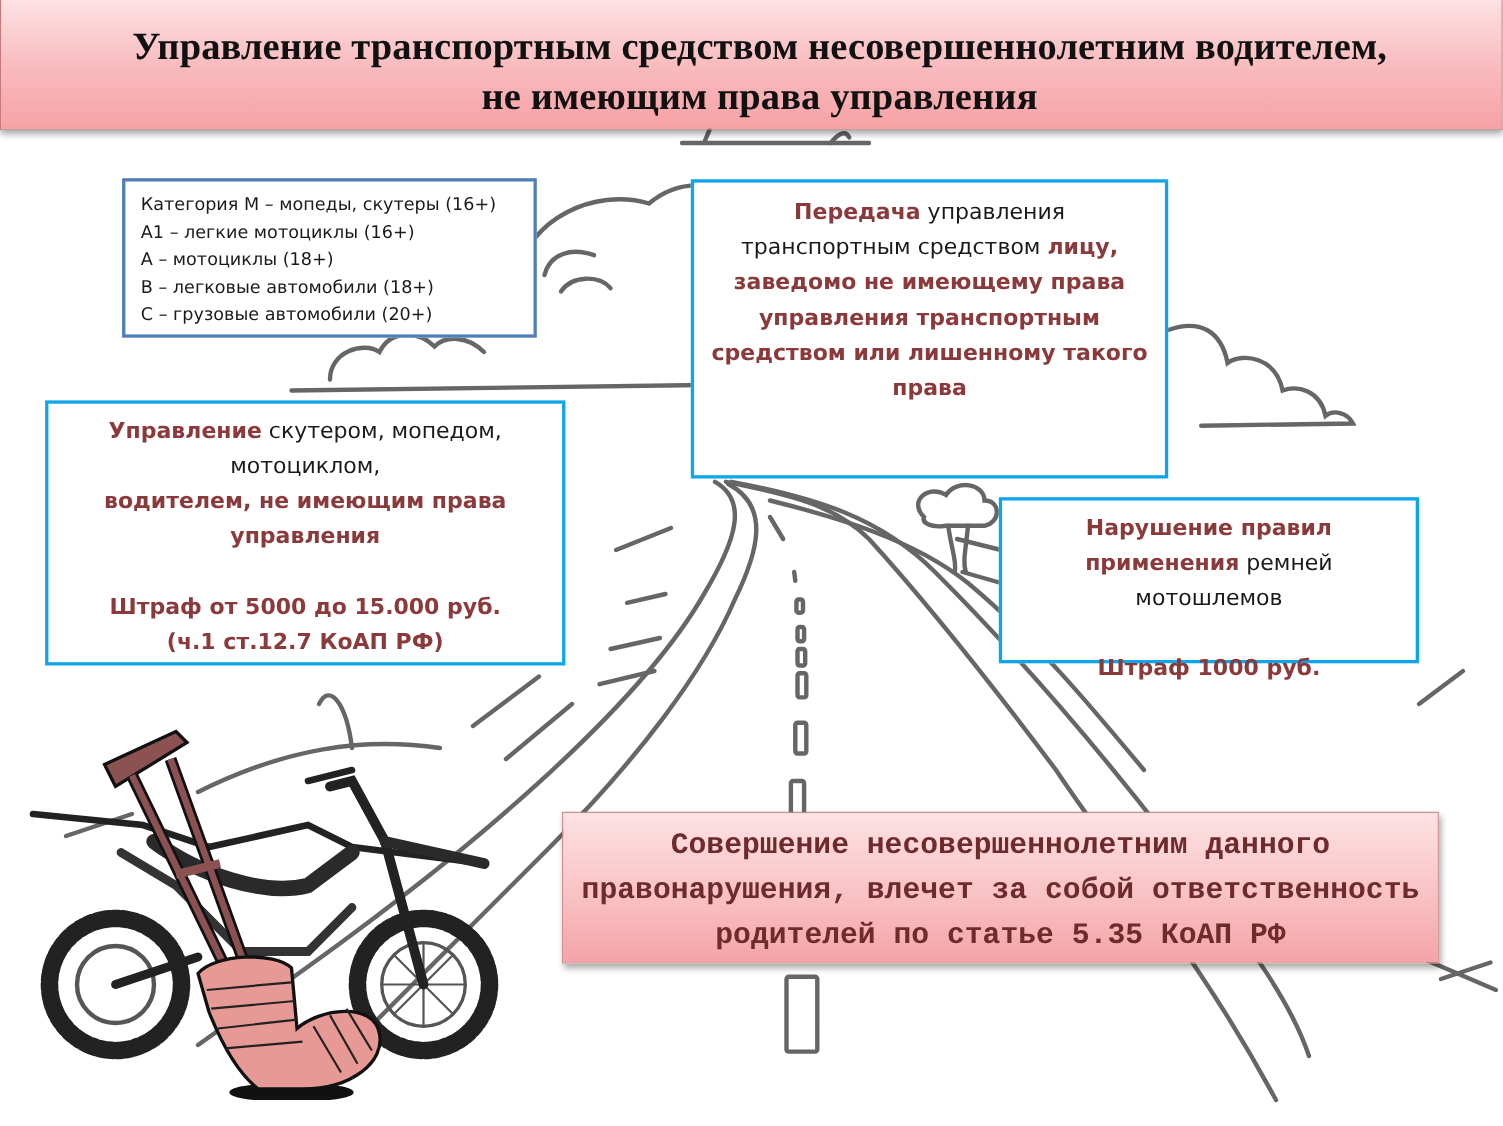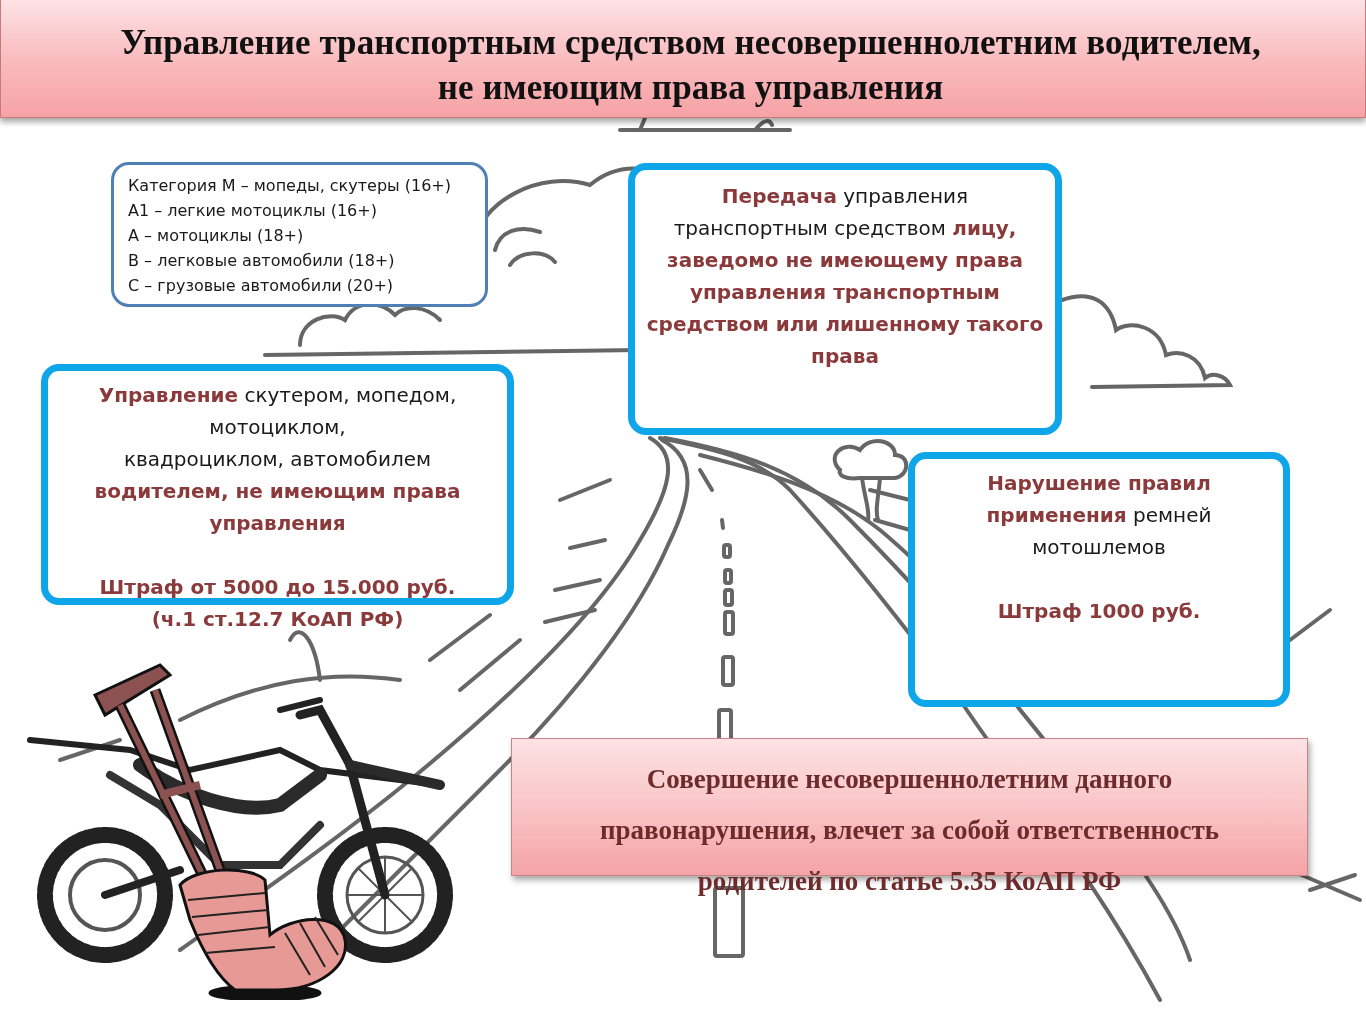--- a/index.html
+++ b/index.html
@@ -17,53 +17,53 @@
     z-index: 5; text-align: center;
   }
   .title-banner h1 {
     margin: 20px 0 0 0; padding-left: 15px;
     font-family: "Liberation Serif", "DejaVu Serif", serif;
     font-weight: bold; font-size: 35px; line-height: 45px; color: #111;
     letter-spacing: 0.1px;
   }
   .box {
     position: absolute; background: #fff; z-index: 4; box-sizing: border-box;
-    text-align: center; color: #1a1a1a; border-radius: 18px;
-  }
-  .box.red { border: 7px solid #0ea5e9; }
+    text-align: center; color: #1a1a1a;
+  }
+  .box.red { border: 3px solid #0ea5e9; }
   .box.blue { border: 3px solid #4f7fb5; text-align: left; }
   .hl { color: #8b3a3c; font-weight: bold; }
   .categories {
     left: 111px; top: 162px; width: 377px; height: 145px;
     padding: 8px 0 0 14px; font-size: 16px; line-height: 25px;
   }
   .categories div { white-space: nowrap; }
   .transfer {
     left: 628px; top: 163px; width: 434px; height: 272px;
     padding: 10px 6px 0 6px; font-size: 20px; line-height: 32px;
   }
   .driving {
     left: 41px; top: 364px; width: 473px; height: 241px;
     padding: 8px 4px 0 4px; font-size: 20px; line-height: 32px;
   }
   .belts {
-    left: 908px; top: 452px; width: 382px; height: 255px;
+    left: 908px; top: 452px; width: 382px; height: 151px;
     padding: 8px 6px 0 6px; font-size: 20px; line-height: 32px;
   }
   .spacer { height: 32px; }
   .parents-banner {
     position: absolute; left: 511px; top: 738px; width: 797px; height: 138px;
     background: linear-gradient(to bottom, #fde2e4 0%, #f9c2c4 55%, #f4a3a6 100%);
     border: 1px solid #c98586; box-sizing: border-box;
     box-shadow: 2px 4px 6px rgba(0,0,0,0.35);
     z-index: 5; text-align: center;
     padding-top: 10px;
   }
   .parents-banner p {
-    margin: 10px; font-family: Liberation Serif, serif;
+    margin: 0; font-family: Liberation Mono, monospace;
     font-weight: bold; font-size: 27px; line-height: 41px; color: #6e2b2c;
   }
   .moto { position: absolute; left: 20px; top: 655px; width: 440px; height: 345px; z-index: 3; }
 </style>
 </head>
 <body>
 
 <svg class="bg-sketch" viewBox="0 0 1366 1024" fill="none" stroke="#666" stroke-width="4" stroke-linecap="round">
 
   <g>
@@ -135,21 +135,20 @@
   <div><span>транспортным средством </span><span class="hl">лицу,</span></div>
   <div class="hl">заведомо не имеющему права</div>
   <div class="hl">управления транспортным</div>
   <div class="hl">средством или лишенному такого</div>
   <div class="hl">права</div>
   <div class="spacer"></div>
 </div>
 
 <div class="box red driving">
   <div><span class="hl">Управление</span><span> скутером, мопедом, мотоциклом,</span></div>
-  <div>квадроциклом, автомобилем</div>
   <div class="hl">водителем, не имеющим права управления</div>
   <div class="spacer"></div>
   <div class="hl">Штраф от 5000 до 15.000 руб.</div>
   <div class="hl">(ч.1 ст.12.7 КоАП РФ)</div>
 </div>
 
 <div class="box red belts">
   <div class="hl">Нарушение правил</div>
   <div><span class="hl">применения</span><span> ремней</span></div>
   <div>мотошлемов</div>

